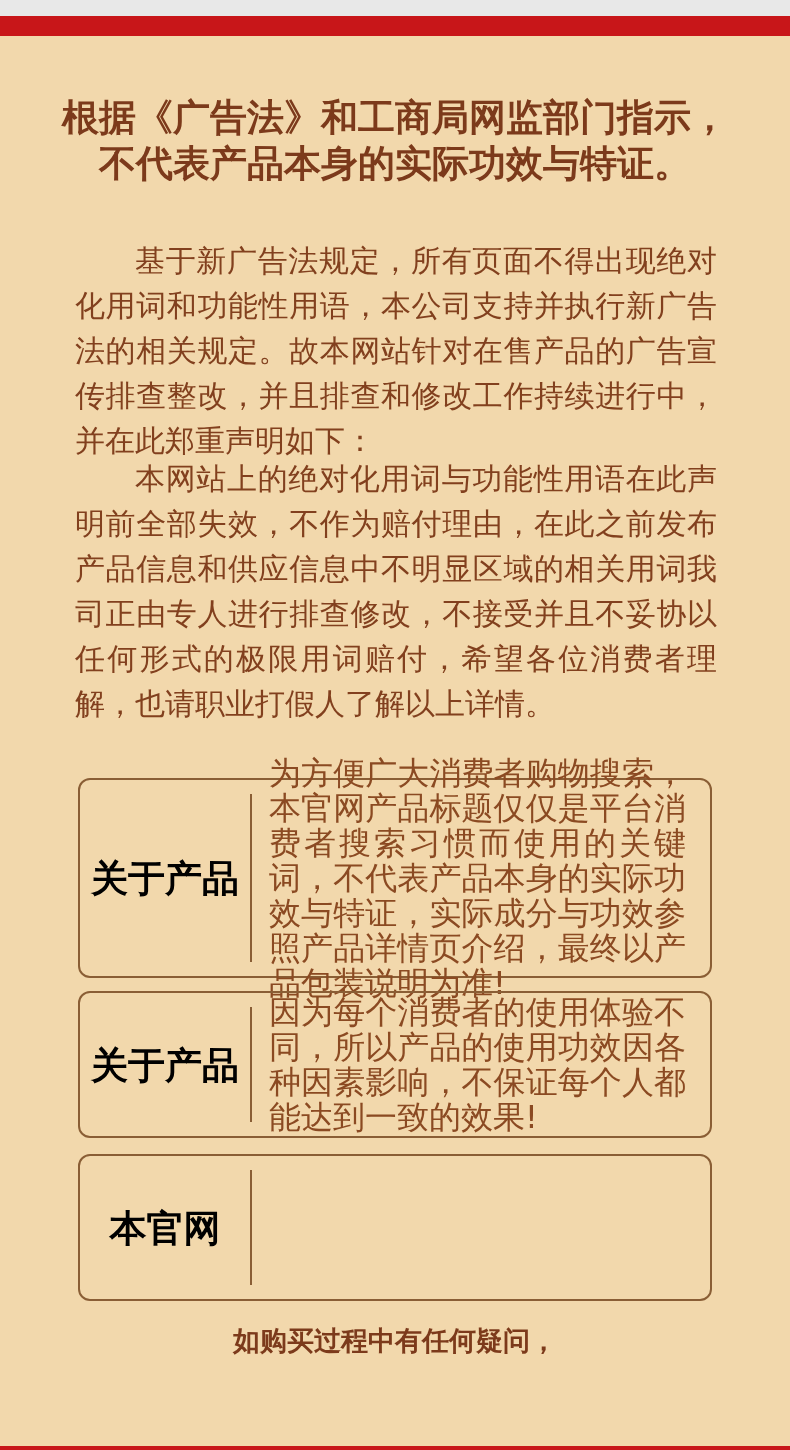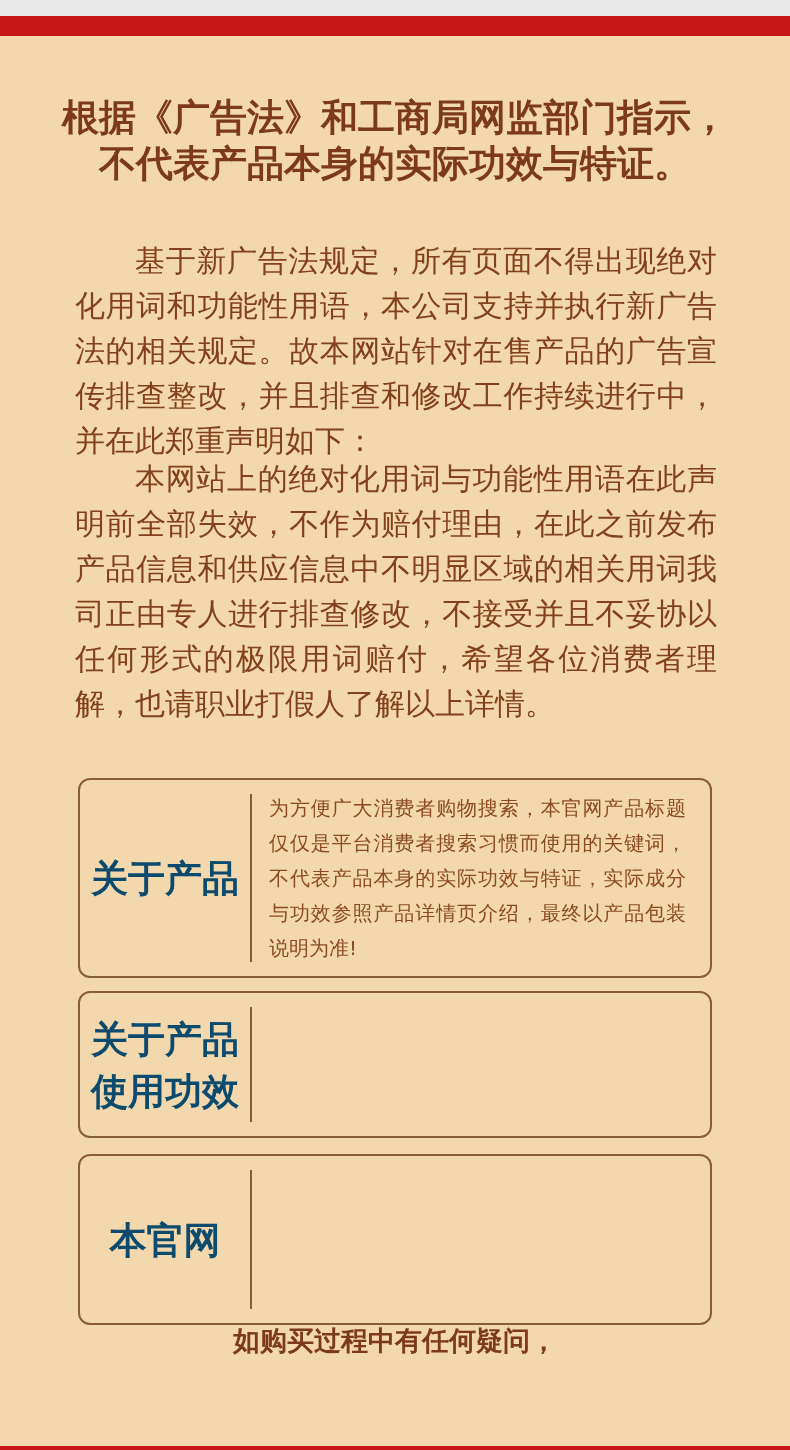--- a/index.html
+++ b/index.html
@@ -59,44 +59,44 @@
     left: 78px;
     right: 78px;
     box-sizing: border-box;
     border: 2px solid #8A5E35;
     border-radius: 12px;
     display: flex;
     align-items: center;
   }
   .box1 { top: 762px;  height: 200px; }
   .box2 { top: 975px;  height: 147px; }
-  .box3 { top: 1138px; height: 171px; }
+  .box3 { top: 1138px; height: 147px; }
 
   .box-label {
     flex: 0 0 170px;
     text-align: center;
     font-size: 37px;
     line-height: 52px;
     font-weight: bold;
-    color: #0c4a6e;
+    color: #000000;
   }
   .box-label span { display: block; }
 
   .box-divider {
     width: 2px;
     align-self: stretch;
     margin: 14px 0;
     background: #8A5E35;
   }
 
   .box-text {
     flex: 1;
     padding: 6px 24px 6px 17px;
     font-family: "DejaVu Sans", "Liberation Sans", sans-serif;
-    font-size: 20px;
+    font-size: 32px;
     line-height: 35px;
     color: #8B4A22;
     text-align: justify;
   }
 
   .footer {
     position: absolute;
     top: 1308px;
     left: 0;
     right: 0;
@@ -128,23 +128,23 @@
     <div class="box-label">
       <span>关于产品</span>
     </div>
     <div class="box-divider"></div>
     <div class="box-text">为方便广大消费者购物搜索，本官网产品标题仅仅是平台消费者搜索习惯而使用的关键词，不代表产品本身的实际功效与特证，实际成分与功效参照产品详情页介绍，最终以产品包装说明为准!</div>
   </div>
 
   <div class="notice-box box2">
     <div class="box-label">
       <span>关于产品</span>
-      <span>使用功效</span>
     </div>
     <div class="box-divider"></div>
+    <div class="box-text">因为每个消费者的使用体验不同，所以产品的使用功效因各种因素影响，不保证每个人都能达到一致的效果!</div>
   </div>
 
   <div class="notice-box box3">
     <div class="box-label">
       <span>本官网</span>
     </div>
     <div class="box-divider"></div>
   </div>
 
   <div class="footer">

